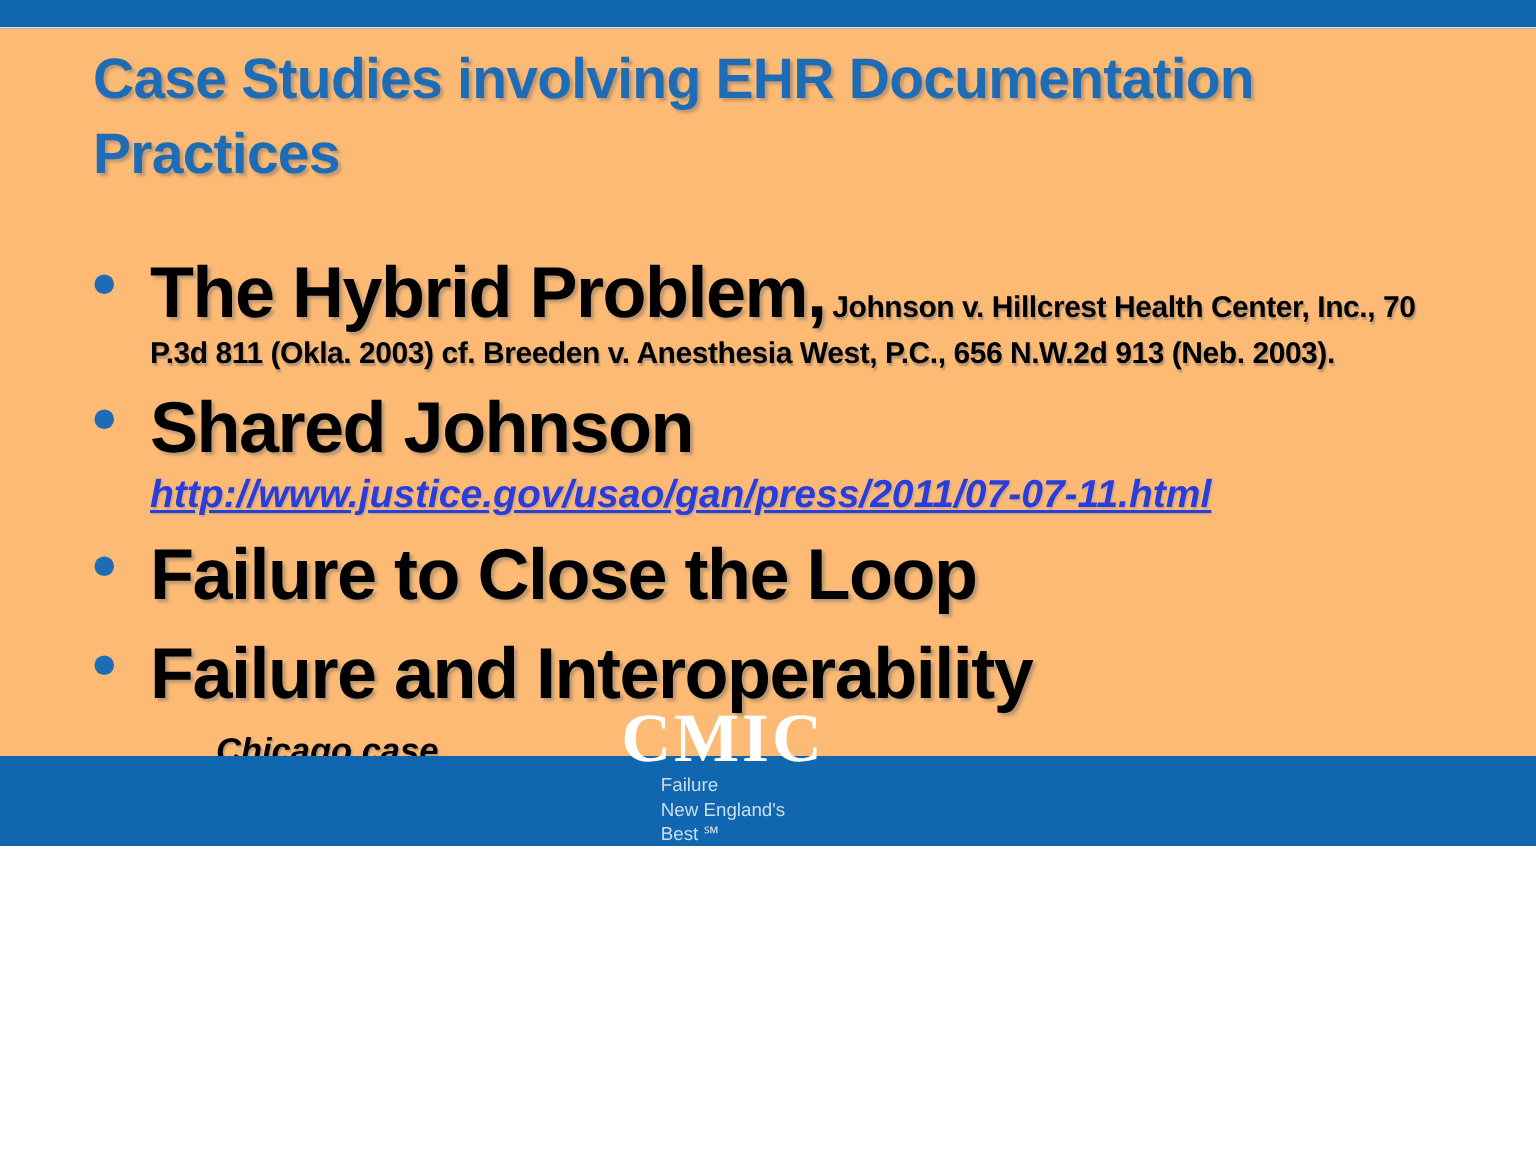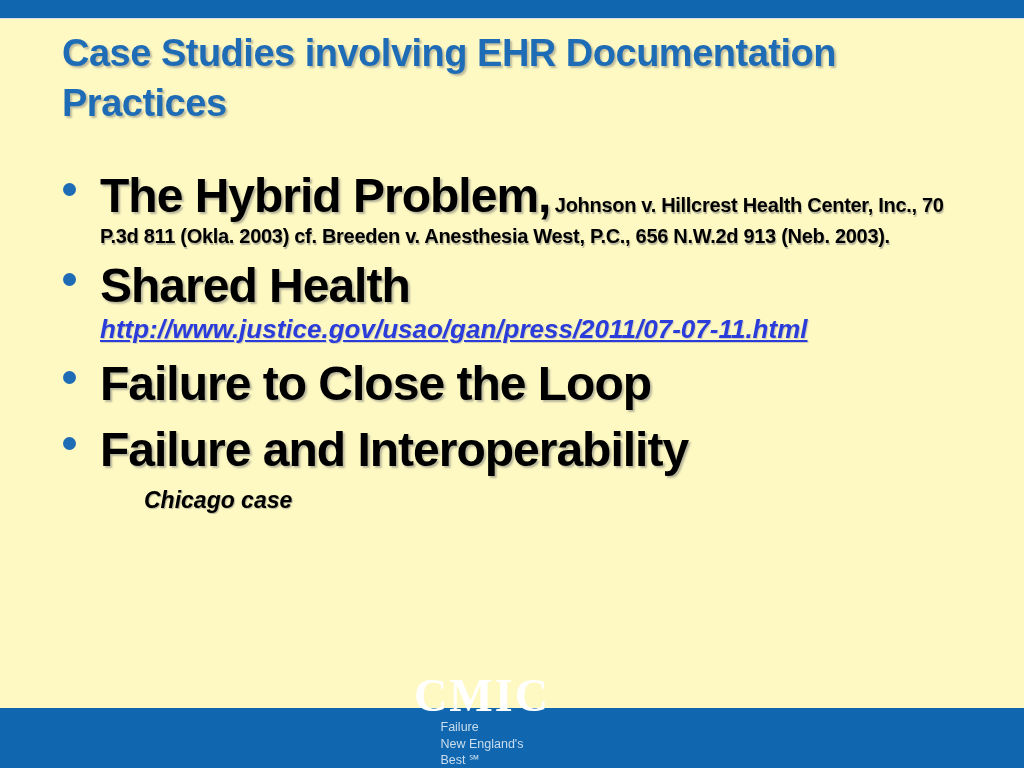--- a/index.html
+++ b/index.html
@@ -2,21 +2,21 @@
 <html><head>
 <meta charset="utf-8">
 <style>
   * { margin: 0; padding: 0; box-sizing: border-box; }
   html, body {
     width: 1024px; height: 768px;
     background: #ffffff;
     overflow: hidden;
     font-family: "Liberation Sans", sans-serif;
   }
-  .slide { position: relative; width: 1024px; height: 768px; background: #fef9c3; }
+  .slide { position: relative; width: 1024px; height: 564px; background: #fdba74; }
 
   .top-bar {
     position: absolute; top: 0; left: 0;
     width: 100%; height: 19px;
     background: #1167af;
     border-bottom: 1px solid #d9dde1;
   }
 
   .slide-title {
     position: absolute; left: 62px; top: 28px;
@@ -114,21 +114,21 @@
 
     <li class="bullet">
       <span class="dot"></span>
       <span class="big">The Hybrid Problem,</span>
       <span class="small">Johnson v. Hillcrest Health Center, Inc., 70 P.3d 811 (Okla. 2003) cf. Breeden v. Anesthesia West, P.C., 656 N.W.2d 913 (Neb. 2003).</span>
     </li>
 
 
     <li class="bullet">
       <span class="dot"></span>
-      <span class="big">Shared Health</span>
+      <span class="big">Shared Johnson</span>
       <br>
       <a class="link" href="#" title="http://www.justice.gov/usao/gan/press/2011/07-07-11.html">http://www.justice.gov/usao/gan/press/2011/07-07-11.html</a>
     </li>
 
     <li class="bullet">
       <span class="dot"></span>
       <span class="big">Failure to Close the Loop</span>
     </li>
 
     <li class="bullet">

